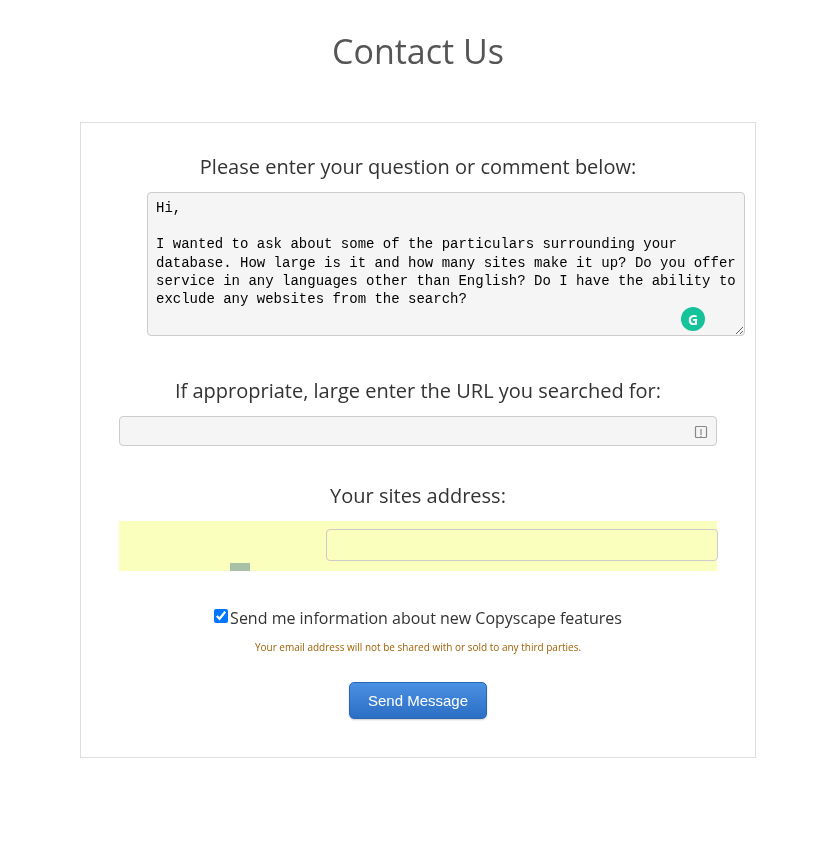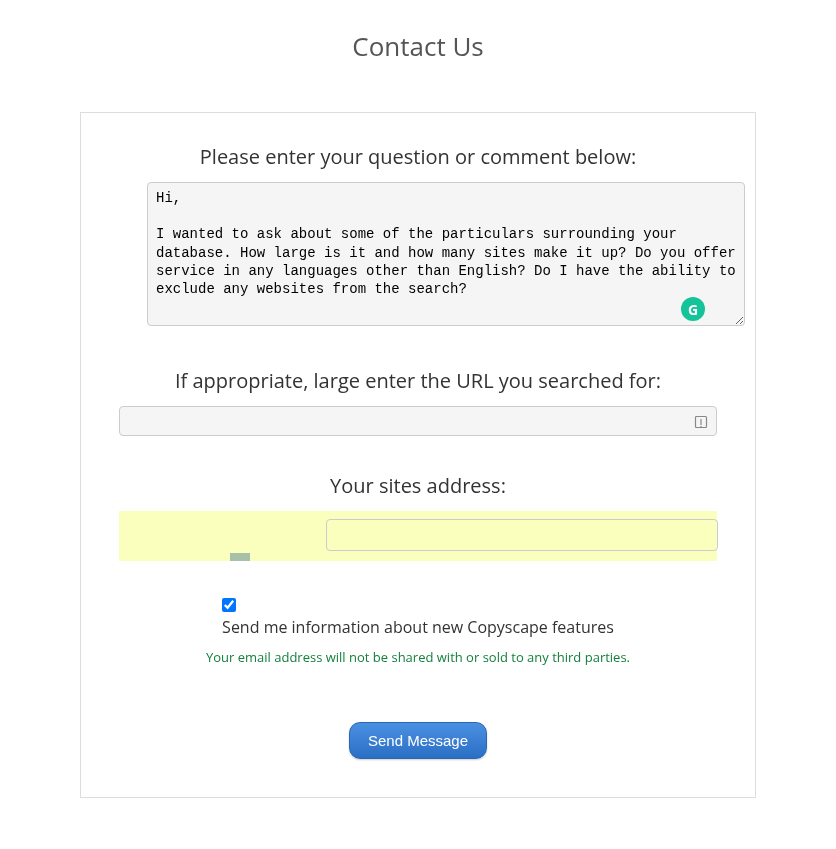--- a/index.html
+++ b/index.html
@@ -8,21 +8,21 @@
       padding: 0;
     }
     body {
       font-family: -apple-system, BlinkMacSystemFont, "Segoe UI", "Open Sans", Helvetica, Arial, sans-serif;
       background: #ffffff;
       color: #333;
       width: 836px;
       margin: 0 auto;
     }
     .page-title {
-      font-size: 26px;
+      font-size: 34px;
       font-weight: 400;
       color: #555;
       text-align: center;
       padding: 28px 0 48px 0;
     }
     .form-card {
       border: 1px solid #ddd;
       padding: 30px 38px 38px 38px;
       margin: 0 80px;
     }
@@ -140,45 +140,45 @@
       text-align: left;
     }
     .subscribe-row {
       text-align: center;
       margin-bottom: 10px;
     }
     .subscribe-row label {
       font-size: 16px;
       color: #333;
       display: inline-flex;
+      align-items: center;
       gap: 2px;
-      flex-direction: column;
     }
     .subscribe-row input[type="checkbox"] {
       width: 14px;
       height: 14px;
       position: relative;
       top: -2px;
     }
     .privacy-note {
       text-align: center;
-      font-size: 13px;
-      color: #15803d;
-      margin-bottom: 56px;
+      font-size: 10px;
+      color: #a16207;
+      margin-bottom: 28px;
     }
     .submit-row {
       text-align: center;
     }
     button.send-btn {
       background: linear-gradient(to bottom, #4a90e2, #2b6fc5);
       border: 1px solid #2a66b3;
       color: #fff;
       font-size: 15px;
       padding: 9px 18px;
-      border-radius: 11px;
+      border-radius: 5px;
       cursor: pointer;
       box-shadow: 0 1px 2px rgba(0,0,0,0.2);
     }
   </style>
 </head>
 <body>
 
 <h1 class="page-title">Contact Us</h1>
 
 <div class="form-card">

